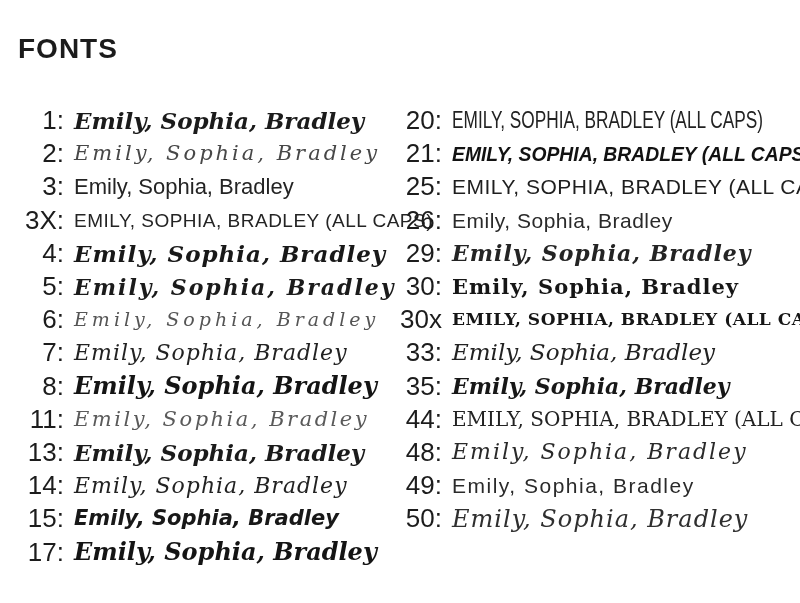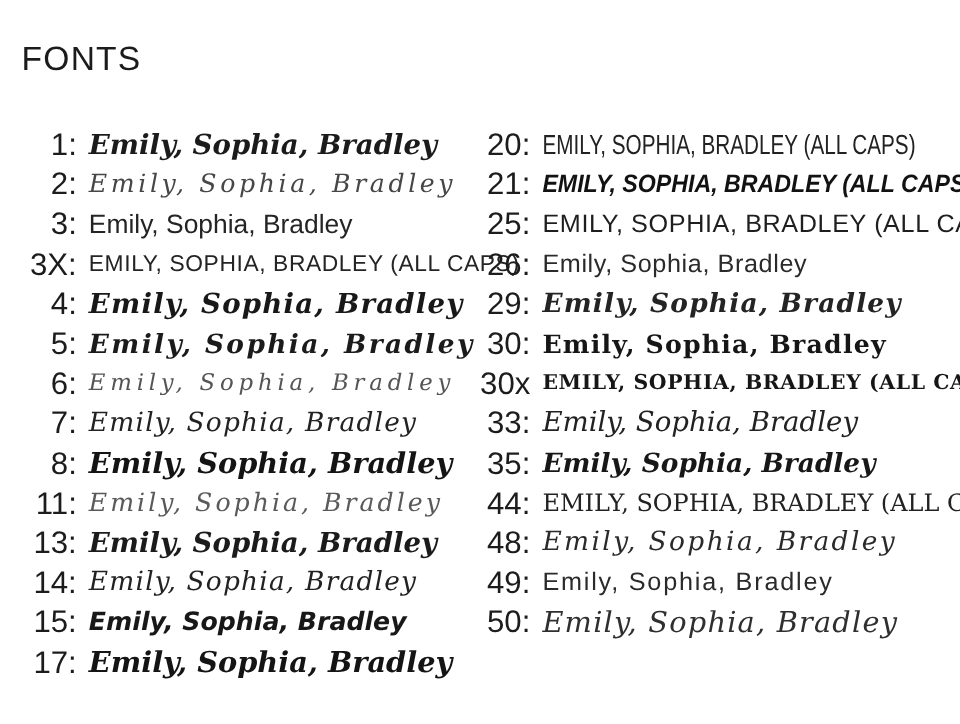--- a/index.html
+++ b/index.html
@@ -2,21 +2,21 @@
 <html><head>
 <meta charset="utf-8">
 <style>
   html,body{margin:0;padding:0;}
   body{
     width:800px;height:603px;background:#ffffff;overflow:hidden;
     font-family:"Liberation Sans",sans-serif;color:#161616;position:relative;
   }
   .page-title{
     position:absolute;left:18px;top:33px;
-    font-size:28px;font-weight:400;letter-spacing:1px;color:#1b1b1b;
+    font-size:28px;font-weight:700;letter-spacing:1px;color:#1b1b1b;
   }
   .col{position:absolute;top:104px;display:flex;flex-direction:column;}
   .col-left{left:16px;width:380px;}
   .col-right{left:388px;width:406px;}
   .row{display:flex;align-items:center;height:33.2px;white-space:nowrap;}
   .num{
     font-family:"Liberation Sans",sans-serif;font-size:26px;color:#1c1c1c;
     text-align:right;flex:0 0 auto;margin-right:10px;
   }
   .col-left .num{width:48px;}

